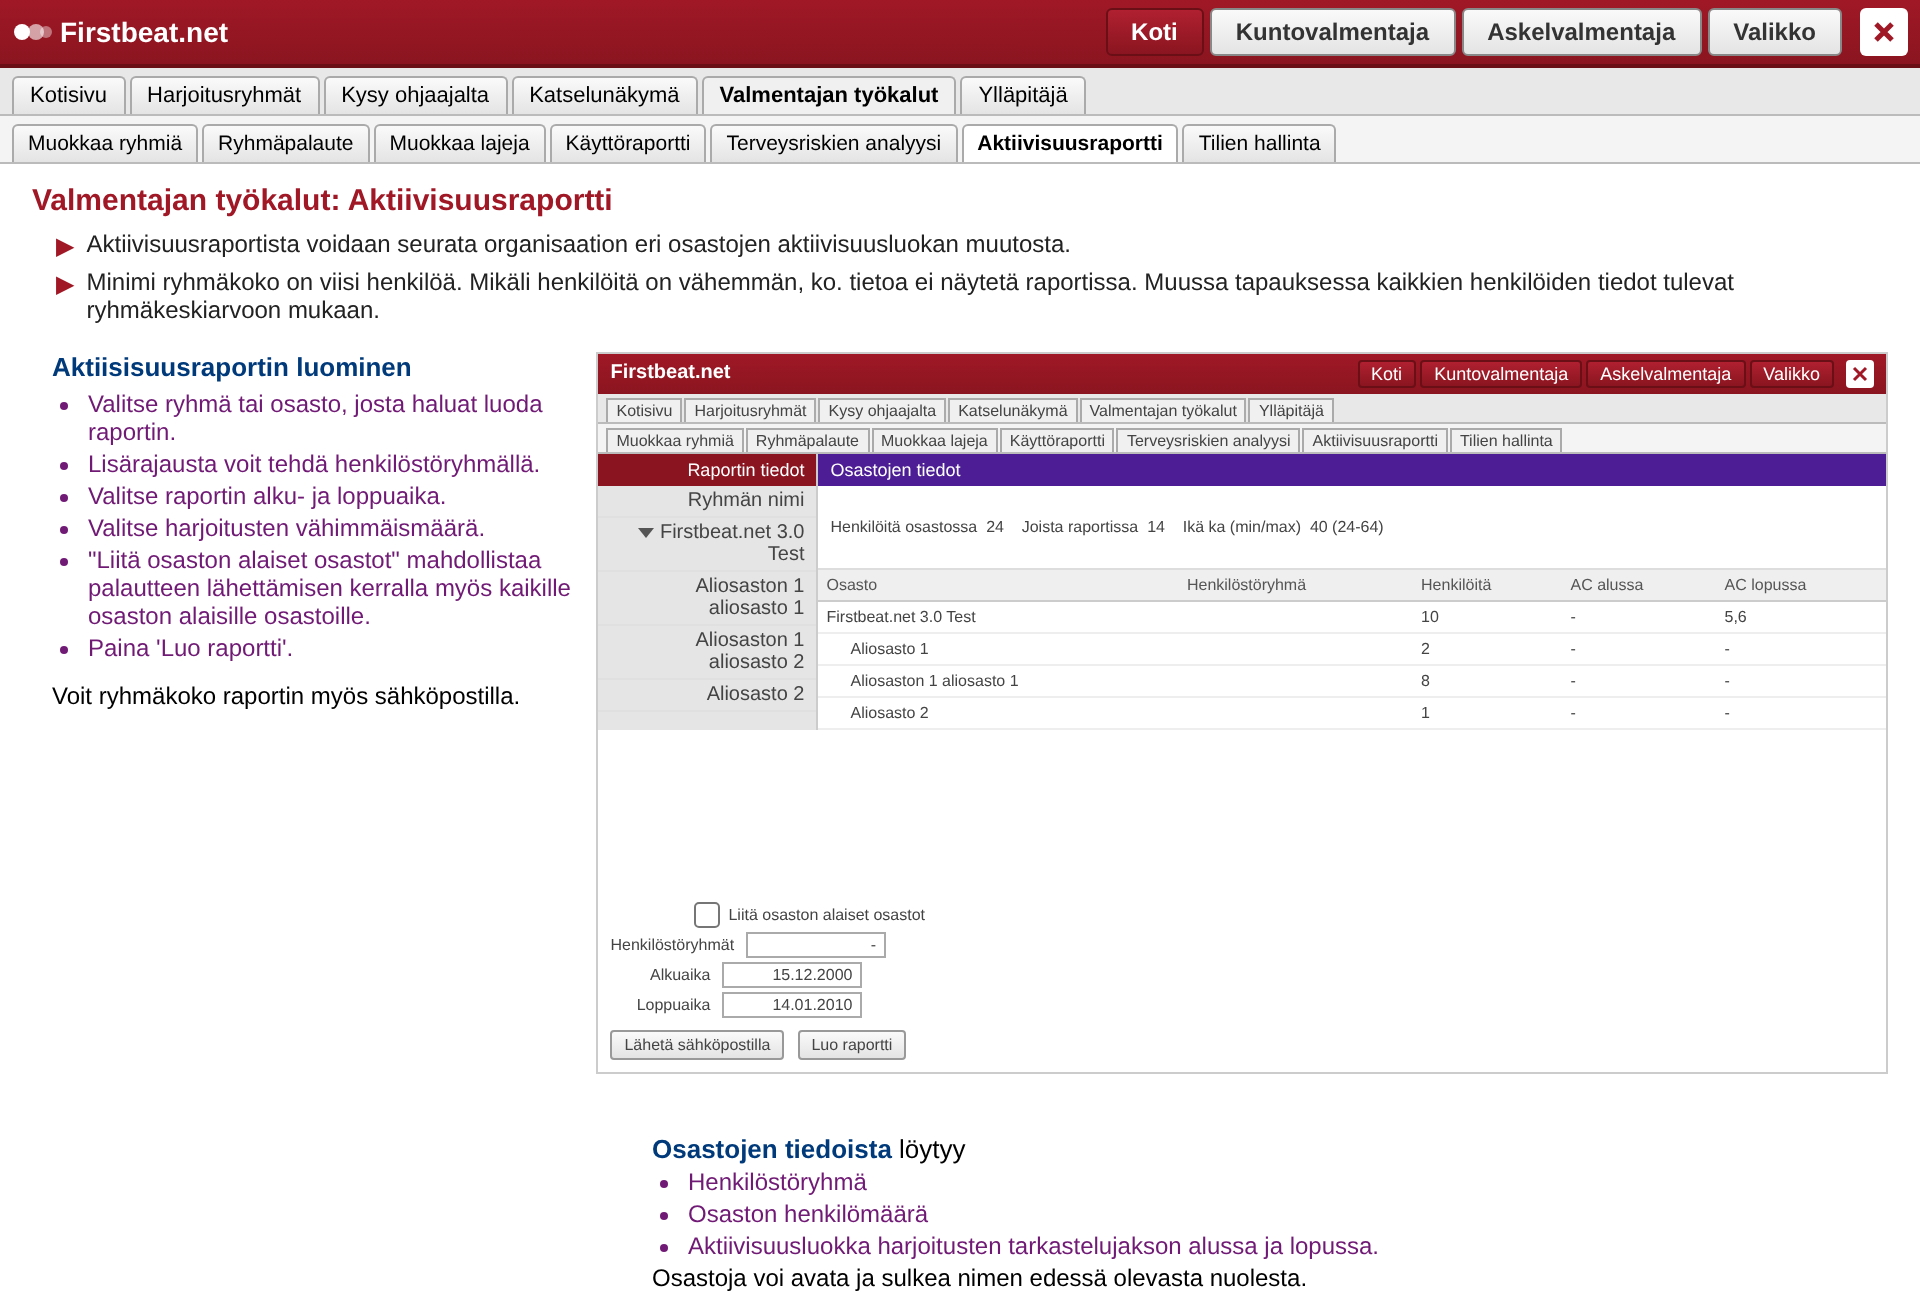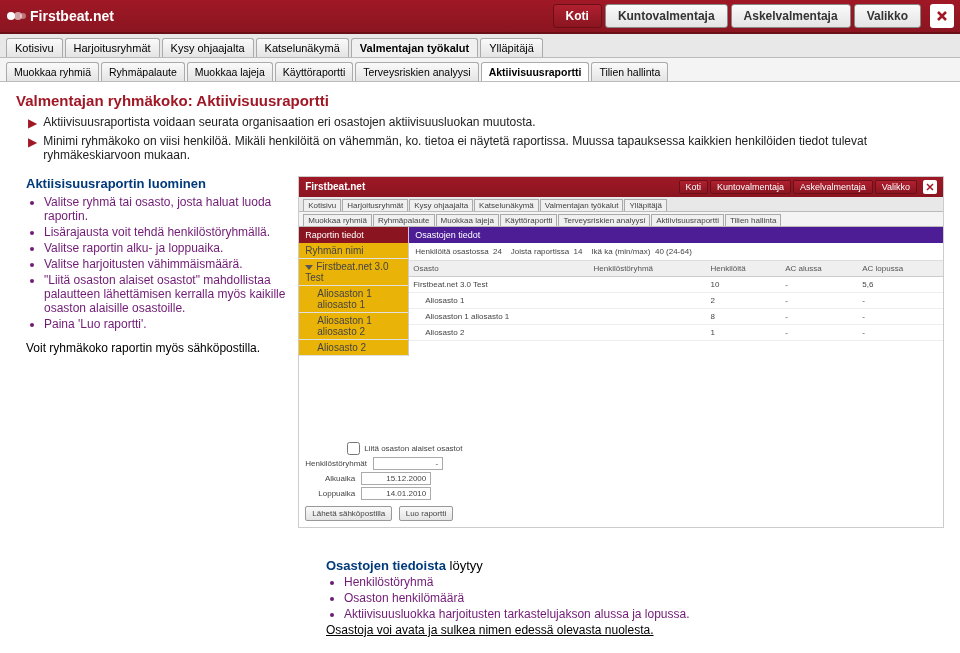--- a/index.html
+++ b/index.html
@@ -39,26 +39,26 @@
 
 .mock { border: 1px solid #ccc; width: 650px; font-size: 9px; color: #444; }
 .mock .m-top { background: linear-gradient(#a01826,#8a1520); height: 20px; display: flex; align-items: center; padding: 0 6px; }
 .mock .m-logo { color: #fff; font-weight: bold; font-size: 10px; }
 .mock .m-nav { margin-left: auto; display: flex; gap: 2px; }
 .mock .m-btn { background: linear-gradient(#b02030,#8a1520); color: #fff; border: 1px solid #6b0f17; border-radius: 2px; padding: 1px 6px; font-size: 9px; }
 .mock .m-x { width: 14px; height: 14px; background: #fff; border-radius: 2px; margin-left: 4px; display:flex;align-items:center;justify-content:center; }
 .mock .m-sub { background: #e8e8e8; display:flex; padding: 2px 4px 0 4px; gap:1px; border-bottom:1px solid #bbb; }
 .mock .m-t { background: #f0f0f0; border:1px solid #aaa; border-bottom:none; padding: 1px 4px; font-size:8px; }
 .mock .m-body { display:flex; }
-.mock .m-side { width: 110px; background: #eab308; border-right:1px solid #ccc; }
+.mock .m-side { width: 110px; background: #e5e5e5; border-right:1px solid #ccc;text-align:right; }
 .mock .m-side-h { background: #8a1520; color:#fff; padding:3px 6px; font-size:9px; }
 .mock .m-side-item { padding:2px 6px; font-size:10px; border-bottom:1px solid #e0e0e0; }
 .mock .m-main { flex:1; }
 .mock .m-main-h { background: #4c1d95; color:#fff; padding:3px 6px; font-size:9px; }
-.mock .m-stats { padding:4px 6px; font-size:8px; border-bottom:1px solid #ddd; }
+.mock .m-stats { padding:16px 6px; font-size:8px; border-bottom:1px solid #ddd; }
 .mock table { width:100%; border-collapse:collapse; font-size:8px; }
 .mock th { background:#efefef; padding:3px 4px; text-align:left; border-bottom:1px solid #ccc; font-weight:normal; color:#555; }
 .mock td { padding:3px 4px; border-bottom:1px solid #eee; }
 .mock .m-bottom { padding: 6px; }
 .mock .m-field { display:flex; align-items:center; gap:6px; margin:2px 0; font-size:8px;text-align:right; }
 .mock .m-input { border:1px solid #aaa; background:#fff; padding:1px 4px; width:70px; }
 .mock .m-action { display:inline-block; background:linear-gradient(#fafafa,#e4e4e4); border:1px solid #999; border-radius:2px; padding:2px 6px; margin:4px 4px 0 0; font-size:8px; }
 .mock .m-chk { display:flex; align-items:center; gap:4px; font-size:8px;padding-left:42px; }
 
 .info-box-bottom { margin-left: 310px; margin-top: 30px; width: 560px; }
@@ -105,21 +105,21 @@
     <div class="third-tab">Muokkaa ryhmiä</div>
     <div class="third-tab">Ryhmäpalaute</div>
     <div class="third-tab">Muokkaa lajeja</div>
     <div class="third-tab">Käyttöraportti</div>
     <div class="third-tab">Terveysriskien analyysi</div>
     <div class="third-tab active">Aktiivisuusraportti</div>
     <div class="third-tab">Tilien hallinta</div>
   </div>
 
 <div class="content">
-  <div class="section-title">Valmentajan ryhmäkoko: Aktiivisuusraportti</div>
+  <div class="section-title">Valmentajan työkalut: Aktiivisuusraportti</div>
   <div id="intro-bullets">
       <div class="bullet-row">
         <span class="red-arrow">▶</span>
         <span>Aktiivisuusraportista voidaan seurata organisaation eri osastojen aktiivisuusluokan muutosta.</span>
       </div>
       <div class="bullet-row">
         <span class="red-arrow">▶</span>
         <span>Minimi ryhmäkoko on viisi henkilöä. Mikäli henkilöitä on vähemmän, ko. tietoa ei näytetä raportissa. Muussa tapauksessa kaikkien henkilöiden tiedot tulevat ryhmäkeskiarvoon mukaan.</span>
       </div>
     </div>
@@ -255,15 +255,15 @@
     </div>
   </div>
 
   <div class="info-box-bottom">
     <div class="hdr"><b>Osastojen tiedoista</b><span> löytyy</span></div>
     <ul class="blue-bullet" id="bottom-items" style="margin-top:2px;">
         <li>Henkilöstöryhmä</li>
         <li>Osaston henkilömäärä</li>
         <li>Aktiivisuusluokka harjoitusten tarkastelujakson alussa ja lopussa.</li>
       </ul>
-    <div style="margin-top:2px;font-size:12px;text-decoration:underline;">Osastoja voi avata ja sulkea nimen edessä olevasta nuolesta.</div>
+    <div style="margin-top:2px;font-size:12px;">Osastoja voi avata ja sulkea nimen edessä olevasta nuolesta.</div>
   </div>
 </div>
 
 </body></html>

